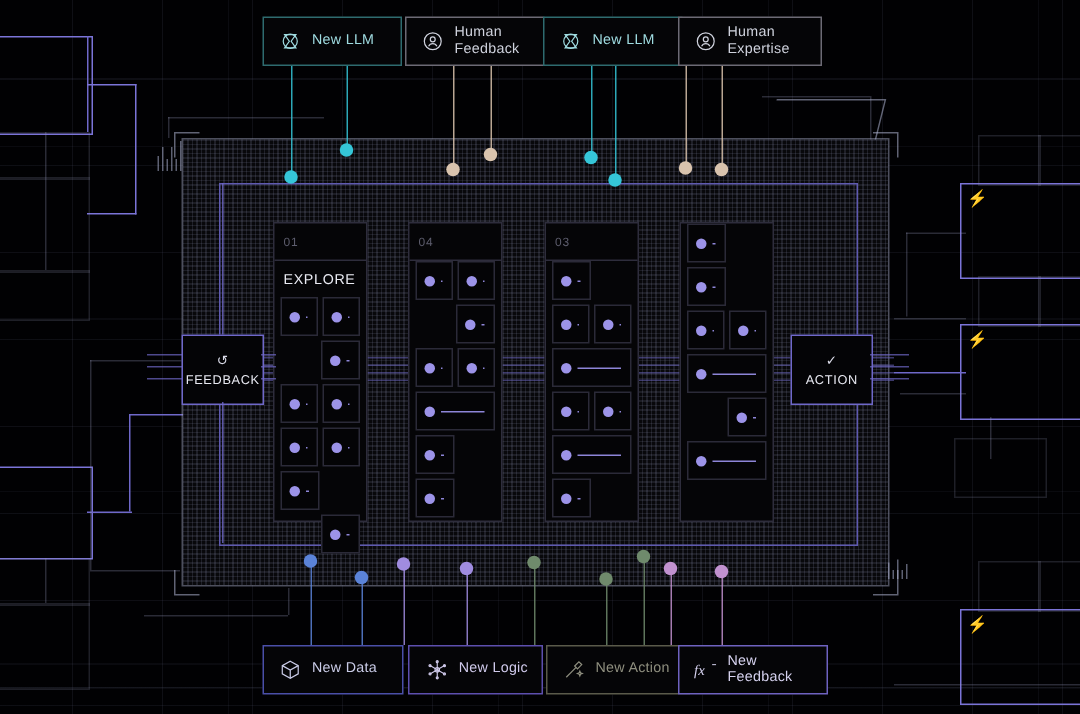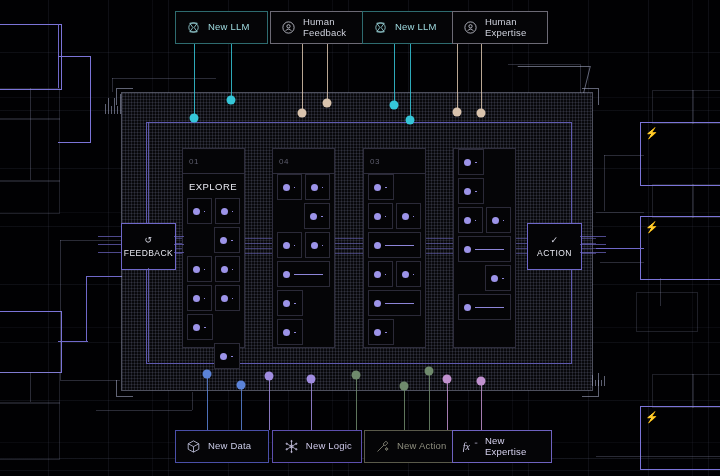--- a/index.html
+++ b/index.html
@@ -521,21 +521,21 @@
         </span>
         <span class="txt">New Action</span>
       </div>
       <div class="chip" style="left: 452px; top: 430px; width: 80px; border-color: rgb(110, 98, 192); color: rgb(214, 210, 239);">
         <span class="ico">
           <svg width="17" height="15" viewBox="0 0 26 20" fill="none">
         <text x="1" y="15.5" font-family="Liberation Serif, serif" font-style="italic" font-size="15" fill="#d6d2ef">fx</text>
         <path d="M19.5 4.8 L23.5 4.8" stroke="#d6d2ef" stroke-width="1"></path>
           </svg>
         </span>
-        <span class="txt">New Expertise</span>
+        <span class="txt">New Feedback</span>
       </div>
     </div>
 
   <div id="edge-badges">
       <div class="bolt" style="left: 645px; top: 128px;">⚡</div>
       <div class="bolt" style="left: 645px; top: 222px;">⚡</div>
       <div class="bolt" style="left: 645px; top: 412px;">⚡</div>
     </div>
 
 </div>

